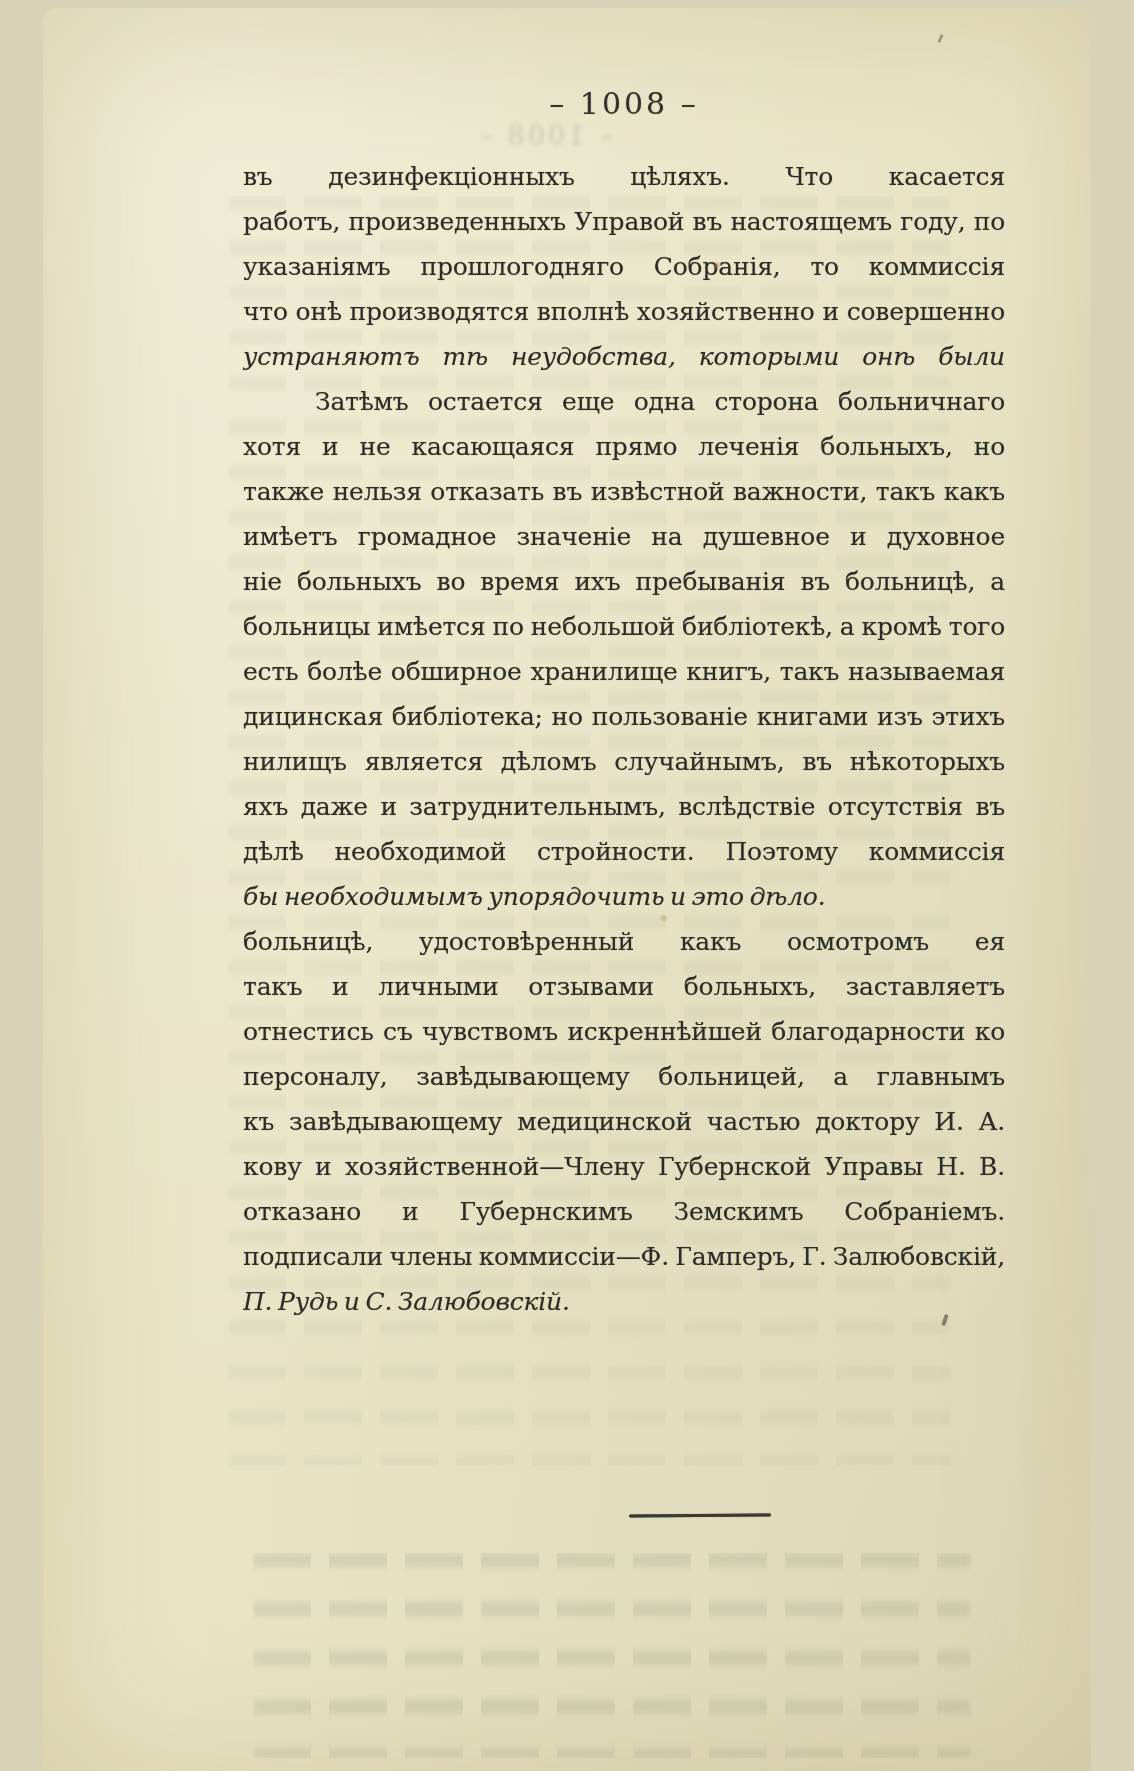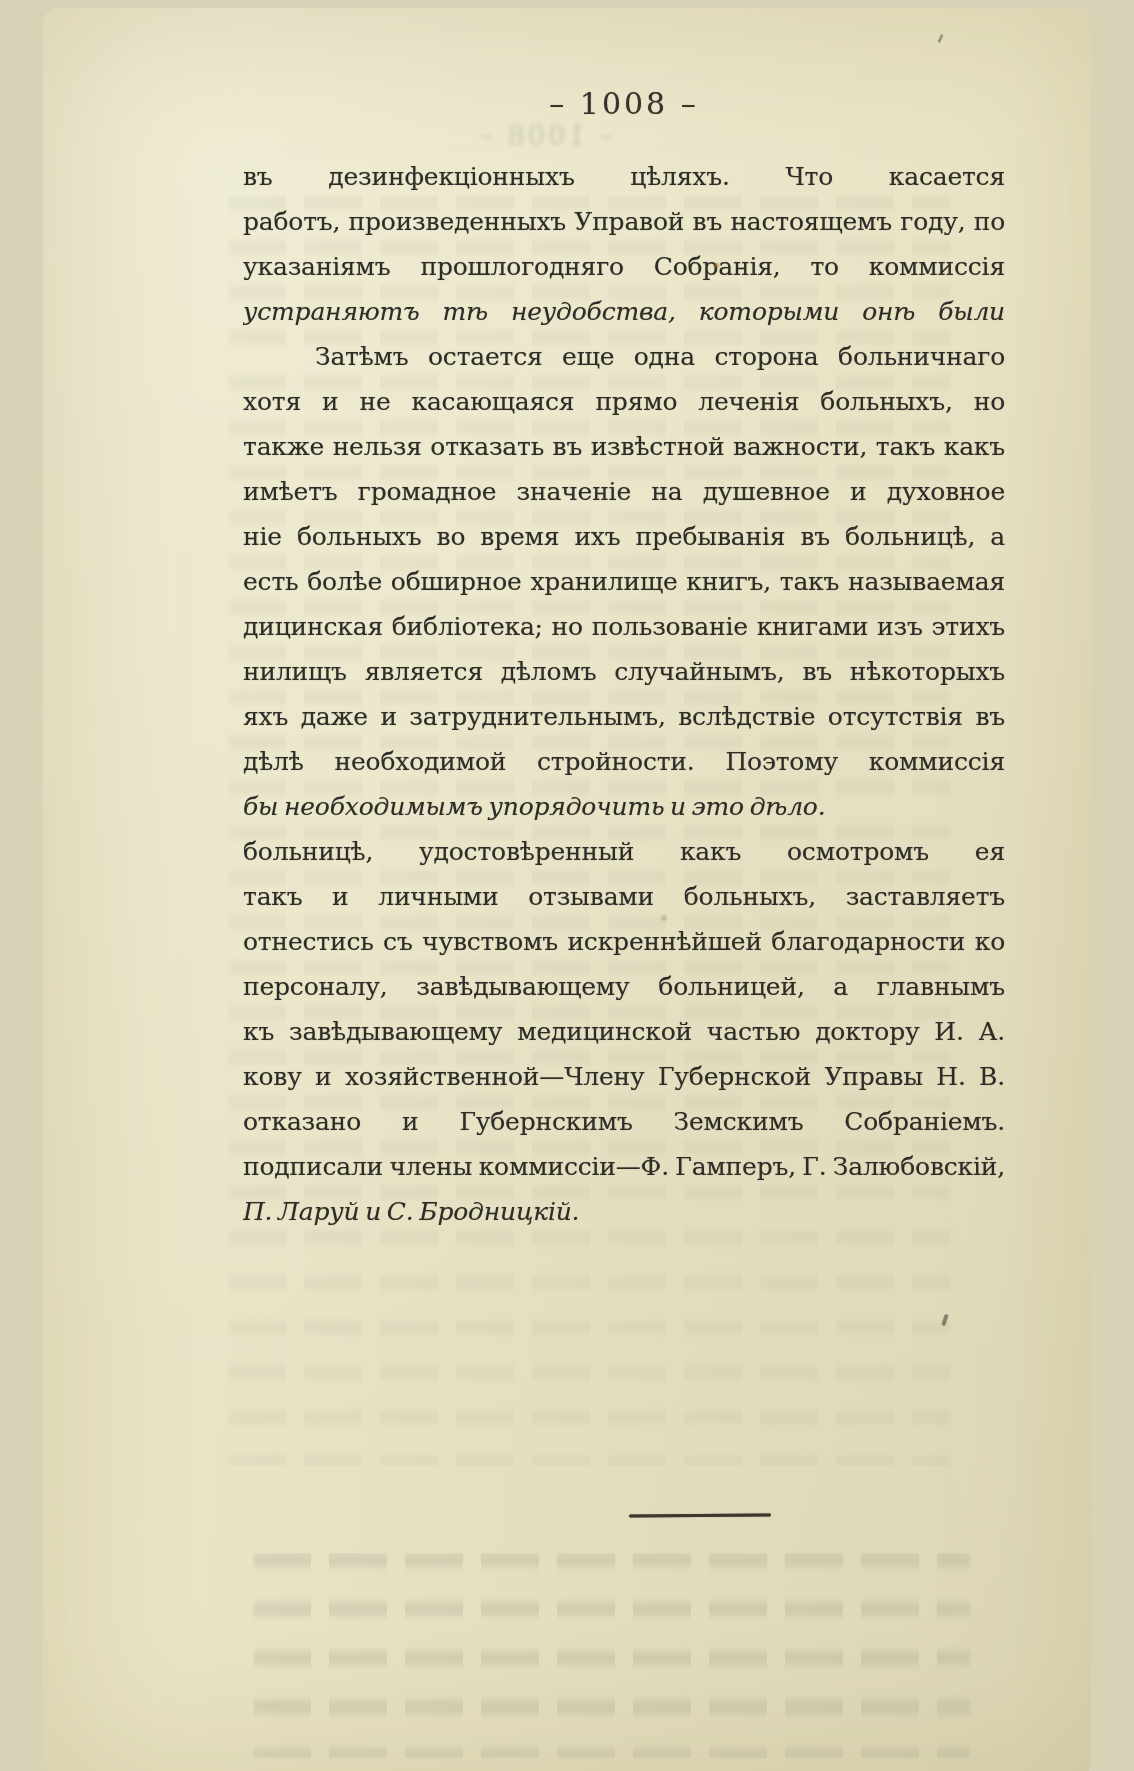--- a/index.html
+++ b/index.html
@@ -143,41 +143,43 @@
   <div class="ghost-layer"></div>
   <div class="ghost-layer bottom"></div>
 
   <div class="page-number">– 1008 –</div>
   <div class="page-number-ghost">– 1008 –</div>
 
   <div class="text-block" id="text-block">
       <div class="line">въ дезинфекціонныхъ цѣляхъ. Что касается строительныхъ</div>
       <div class="line">работъ, произведенныхъ Управой въ настоящемъ году, по</div>
       <div class="line">указаніямъ прошлогодняго Собранія, то коммиссія находитъ,</div>
+      <div class="line">что онѣ производятся вполнѣ хозяйственно и совершенно</div>
       <div class="line last">устраняютъ тѣ неудобства, которыми онѣ были вызваны.</div>
       <div class="line indent">Затѣмъ остается еще одна сторона больничнаго дѣла,</div>
       <div class="line">хотя и не касающаяся прямо леченія больныхъ, но которой</div>
       <div class="line">также нельзя отказать въ извѣстной важности, такъ какъ она</div>
       <div class="line">имѣетъ громадное значеніе на душевное и духовное состоя-</div>
       <div class="line">ніе больныхъ во время ихъ пребыванія въ больницѣ, а именно—</div>
+      <div class="line">больницы имѣется по небольшой библіотекѣ, а кромѣ того</div>
       <div class="line">есть болѣе обширное хранилище книгъ, такъ называемая ме-</div>
       <div class="line">дицинская библіотека; но пользованіе книгами изъ этихъ хра-</div>
       <div class="line">нилищъ является дѣломъ случайнымъ, въ нѣкоторыхъ случа-</div>
       <div class="line">яхъ даже и затруднительнымъ, вслѣдствіе отсутствія въ этомъ</div>
       <div class="line">дѣлѣ необходимой стройности. Поэтому коммиссія полагала</div>
       <div class="line last">бы необходимымъ упорядочить и это дѣло.</div>
       <div class="line">больницѣ, удостовѣренный какъ осмотромъ ея коммиссіею,</div>
       <div class="line">такъ и личными отзывами больныхъ, заставляетъ коммиссію</div>
       <div class="line">отнестись съ чувствомъ искреннѣйшей благодарности ко всему</div>
       <div class="line">персоналу, завѣдывающему больницей, а главнымъ образомъ—</div>
       <div class="line">къ завѣдывающему медицинской частью доктору И. А. Бута-</div>
       <div class="line">кову и хозяйственной—Члену Губернской Управы Н. В. Ларуй,</div>
       <div class="line">отказано и Губернскимъ Земскимъ Собраніемъ. Подлинный</div>
       <div class="line">подписали члены коммиссіи—Ф. Гамперъ, Г. Залюбовскій,</div>
-      <div class="line last">П. Ларуй и С. Бродницкій.</div>
+      <div class="line last">П. Рудь и С. Залюбовскій.</div>
     </div>
 
   <div class="divider"></div>
 
   <div class="speck s1"></div>
   <div class="speck s2"></div>
   <div class="speck s3"></div>
   <div class="speck s4"></div>
 </div>
 

